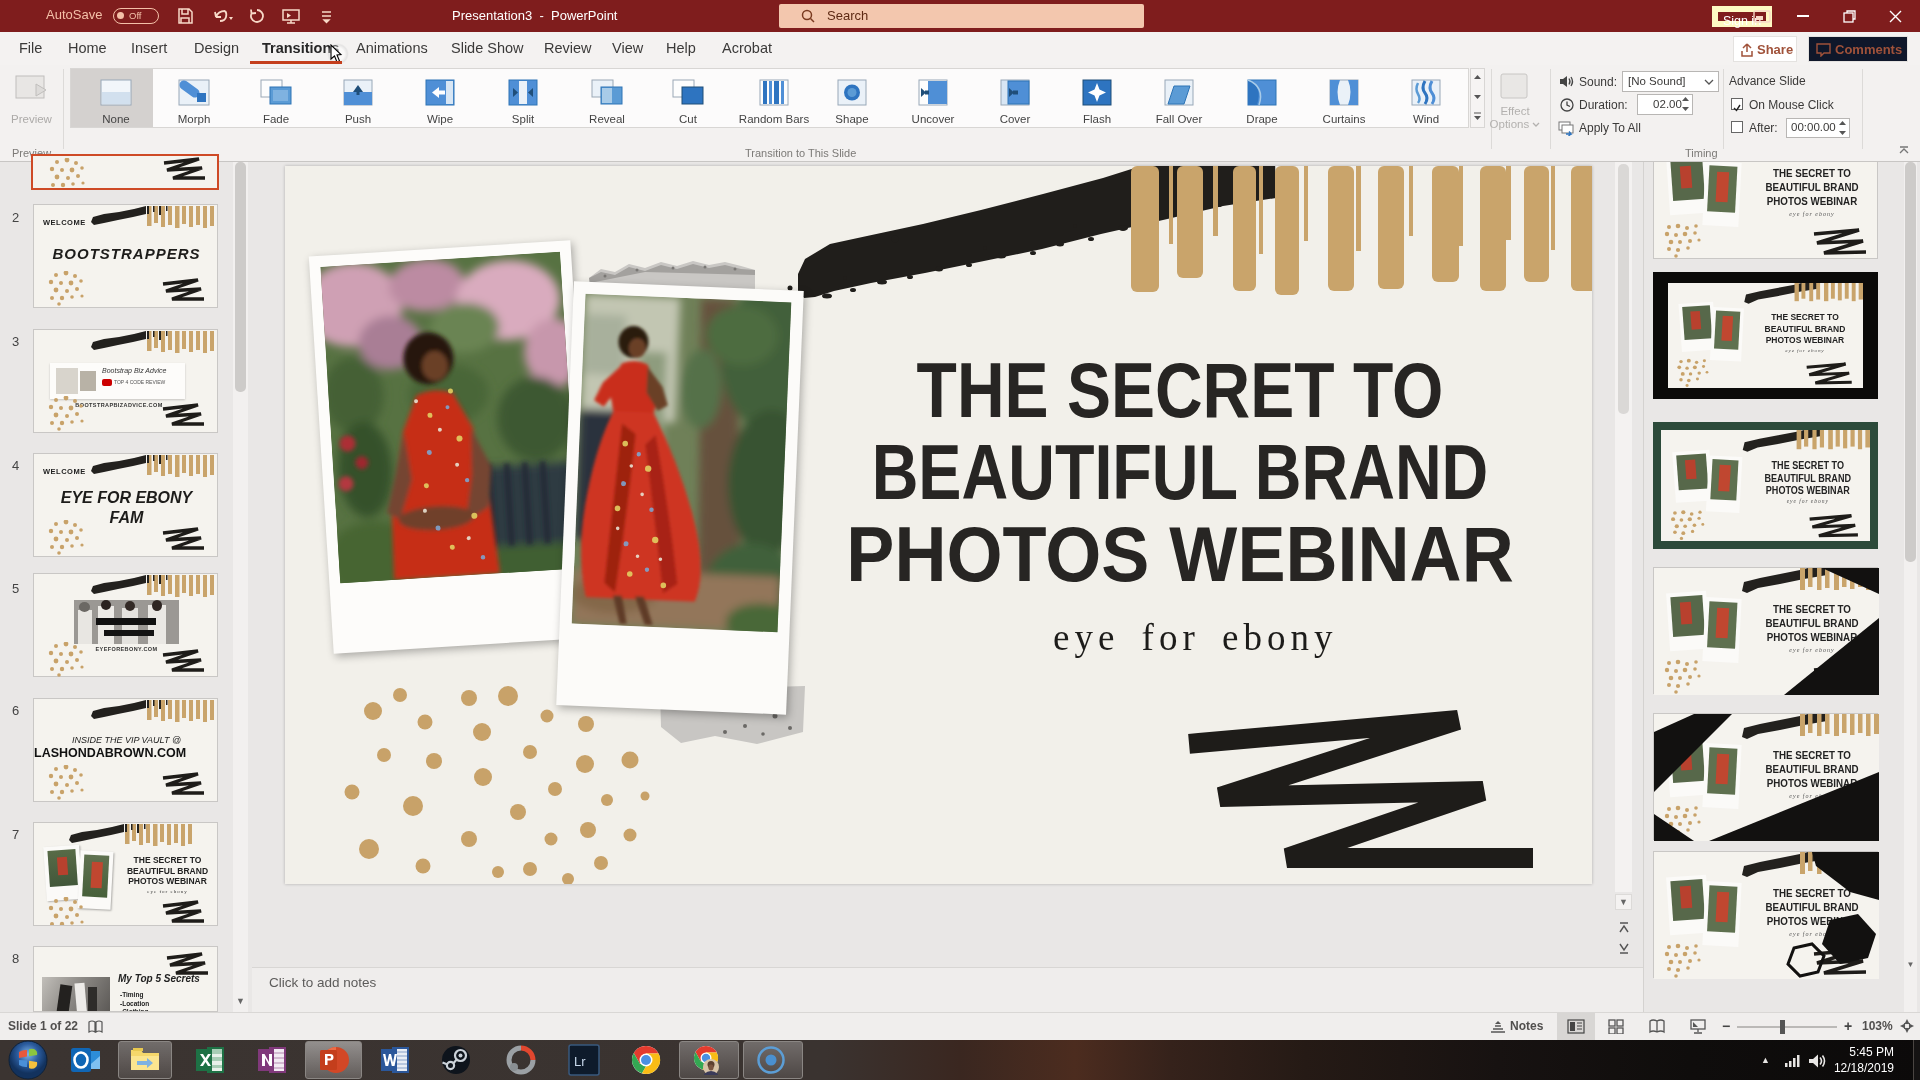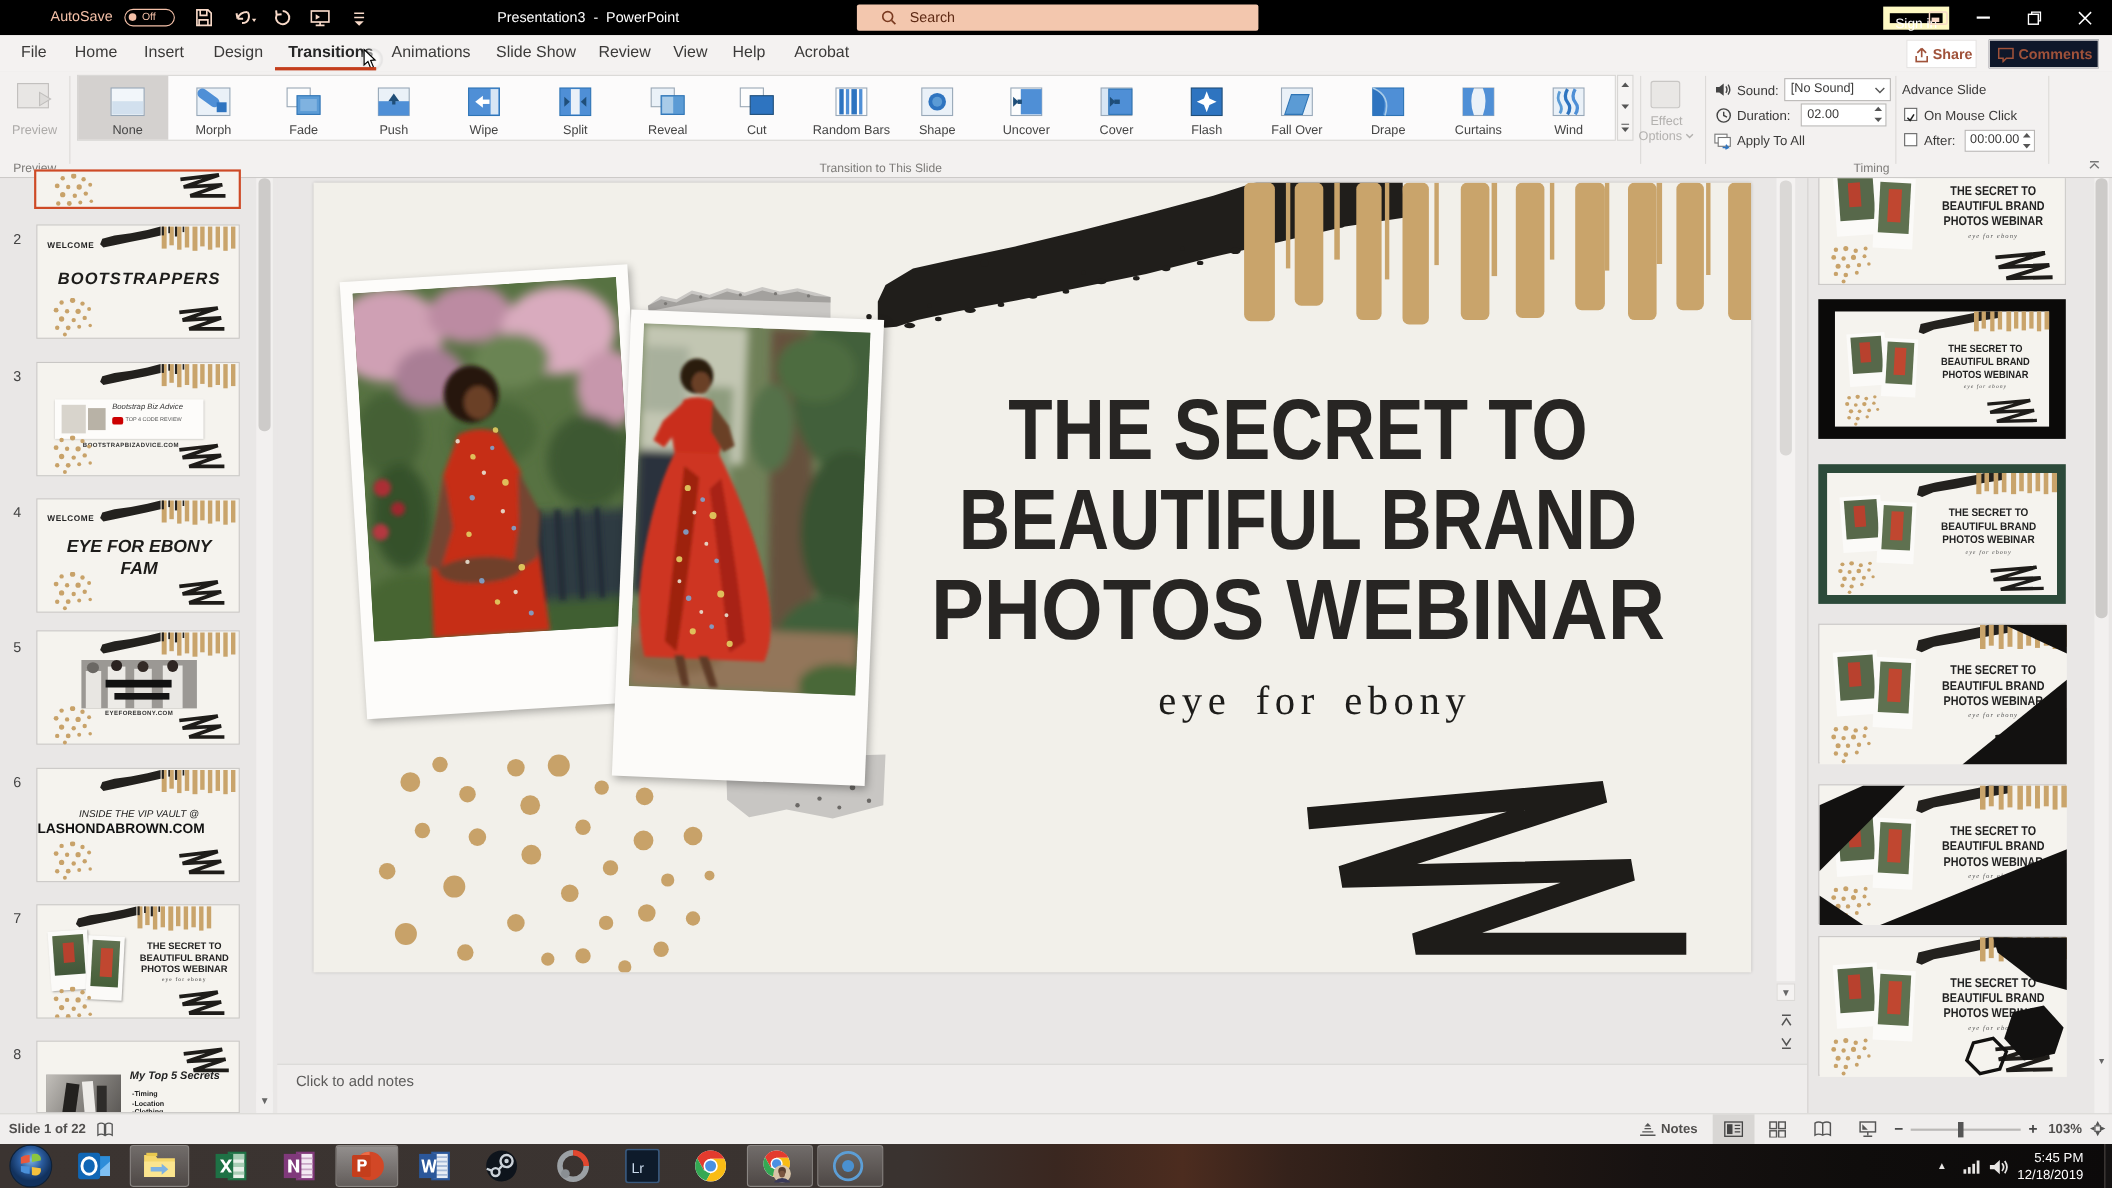--- a/index.html
+++ b/index.html
@@ -1,20 +1,20 @@
 <!DOCTYPE html>
 <html><head>
 <meta charset="utf-8">
 <style>
 * { margin:0; padding:0; box-sizing:border-box; }
 html,body { width:1920px; height:1080px; overflow:hidden; font-family:"Liberation Sans",sans-serif; }
 #root { position:absolute; inset:0; width:1920px; height:1080px; background:#E9E7E6; }
 
 
-#titlebar { position:absolute; left:0; top:0; width:1920px; height:32px; background:#000000; }
+#titlebar { position:absolute; left:0; top:0; width:1920px; height:32px; background:#7f1d1d; }
 #qat { position:absolute; left:46px; top:7px; color:#F2C3AC; font-size:13px; }
 #title-center { position:absolute; left:452px; top:8px; color:#fff; font-size:13px; }
 #searchbox { position:absolute; left:779px; top:4px; width:365px; height:24px; background:#F3C7AE; border-radius:2px; }
 #searchbox span { position:absolute; left:48px; top:4px; color:#5E2A14; font-size:13px; }
 #signin { position:absolute; left:1670px; top:6px; width:60px; height:21px; border:6px solid #fef9c3; color:#fff; font-size:12.5px; text-align:center; line-height:19px;margin-left:42px; }
 
 
 #menubar { position:absolute; left:0; top:32px; width:1920px; height:33px; background:#F4F2F1; }
 .menuitem { position:absolute; top:8px; font-size:14.5px; color:#3b3a39; }
 #underline { position:absolute; left:250px; top:29px; width:92px; height:3px; background:#C43E1C; z-index:5; }
@@ -308,21 +308,21 @@
       </svg>
     <span style="position:absolute;left:1579px;top:10px;font-size:12px;color:#3b3a39">Sound:</span>
     <div style="position:absolute;left:1622px;top:6px;width:97px;height:21px;background:#fff;border:1px solid #B8B6B4;font-size:11.5px;color:#3b3a39;padding:3px 0 0 5px;">[No Sound]<svg width="10" height="8" style="position:absolute;right:4px;top:7px">
           <path d="M1,1 L5,5 L9,1" fill="none" stroke="#555" stroke-width="1.3"></path>
         </svg></div>
     <svg width="15" height="15" style="position:absolute;left:1560px;top:33px">
         <circle cx="7" cy="7" r="6" fill="none" stroke="#444" stroke-width="1.3"></circle>
         <path d="M7,3.5 L7,7 L10,8.5" fill="none" stroke="#444" stroke-width="1.3"></path>
       </svg>
     <span style="position:absolute;left:1579px;top:33px;font-size:12px;color:#3b3a39">Duration:</span>
-    <div style="position:absolute;left:1637px;top:29px;width:78px;height:21px;background:#fff;border:1px solid #B8B6B4;font-size:11.5px;color:#3b3a39;padding:3px 0 0 5px;">02.00<svg width="9" height="17" style="position:absolute;right:2px;top:1px">
+    <div style="position:absolute;left:1637px;top:29px;width:56px;height:21px;background:#fff;border:1px solid #B8B6B4;font-size:11.5px;color:#3b3a39;padding:3px 0 0 5px;text-align:center;">02.00<svg width="9" height="17" style="position:absolute;right:2px;top:1px">
           <polygon points="4.5,1 8,5 1,5" fill="#555"></polygon>
           <polygon points="1,11 8,11 4.5,15" fill="#555"></polygon>
         </svg></div>
     <svg width="17" height="15" style="position:absolute;left:1558px;top:56px">
         <rect x="1" y="1" width="11" height="8" fill="#fff" stroke="#777" stroke-width="1"></rect>
         <rect x="4" y="4" width="11" height="8" fill="#fff" stroke="#777" stroke-width="1"></rect>
         <path d="M8,13 L13,13 L11,10.5 M13,13 L10.5,15" stroke="#2E74C0" stroke-width="1.4" fill="none"></path>
       </svg>
     <span style="position:absolute;left:1579px;top:56px;font-size:12px;color:#3b3a39">Apply To All</span>
     <span style="position:absolute;left:1729px;top:9px;font-size:12px;color:#3b3a39">Advance Slide</span>

